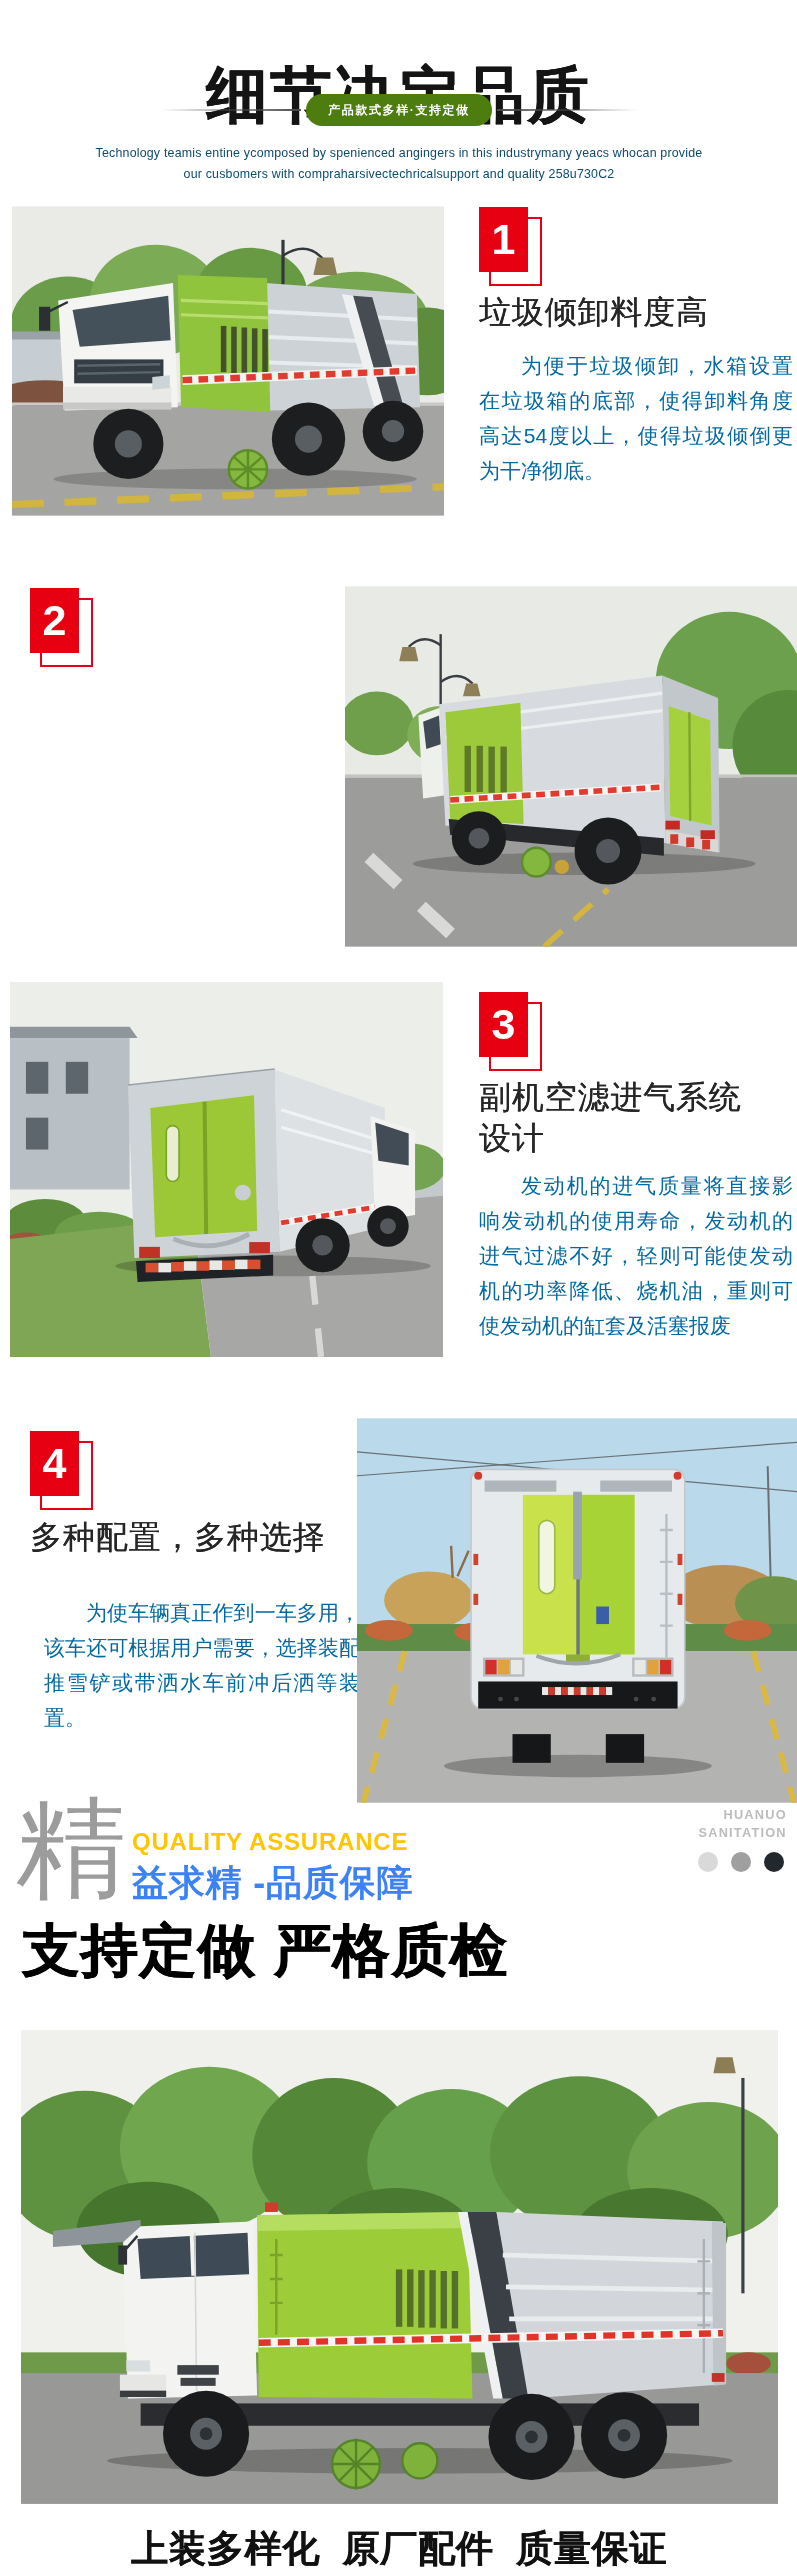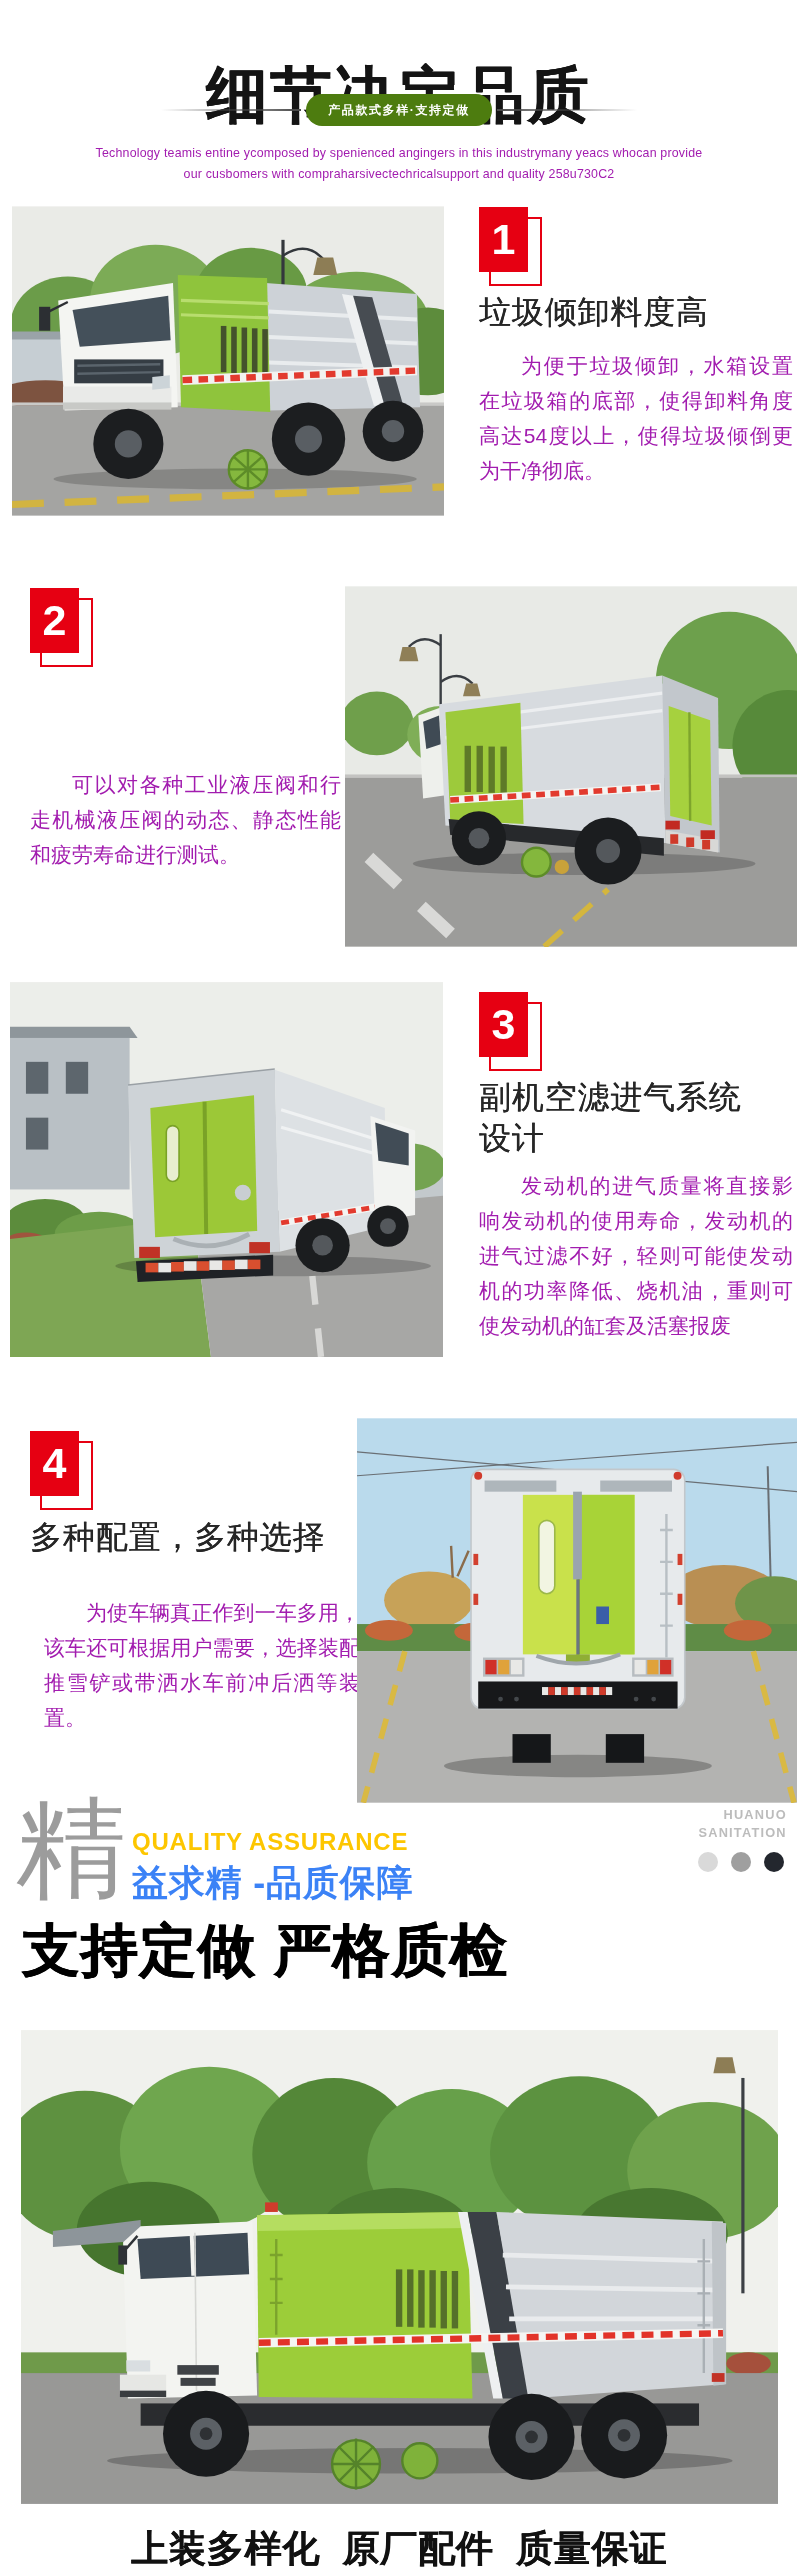--- a/index.html
+++ b/index.html
@@ -10,33 +10,33 @@
   
   .main-title{left:0;right:0;top:14.4px;text-align:center;font-size:61px;font-weight:900;
               color:#141414;letter-spacing:3.2px;
               text-shadow:0.5px 0 0 #141414,-0.5px 0 0 #141414;}
   .pill-row{left:0;right:0;top:94px;height:32px;display:flex;align-items:center;justify-content:center;}
   .h-line{width:140px;height:1.6px;}
   .h-line.left{background:linear-gradient(to right,rgba(60,60,60,0),#4a4a4a);}
   .h-line.right{background:linear-gradient(to left,rgba(60,60,60,0),#4a4a4a);}
   .pill{background:#4d7c0f;color:#fff;font-size:12px;font-weight:700;letter-spacing:1.6px;
         height:32px;line-height:32px;padding:0 22.3px;border-radius:17px;margin:0 4.8px;}
-  .eng{left:0;right:0;text-align:center;font-size:12.4px;color:#a21caf;letter-spacing:0.2px;}
+  .eng{left:0;right:0;text-align:center;font-size:12.4px;color:#0c4a6e;letter-spacing:0.2px;}
 
   
   .badge{width:65px;height:80px;}
   .badge .outline{position:absolute;left:9.6px;top:9.6px;width:49px;height:65px;
                   border:2.4px solid var(--red,#e60012);}
   .badge .fill{position:absolute;left:0;top:0;width:49px;height:65px;background:var(--red,#e60012);
                color:#fff;font-size:43px;font-weight:800;display:flex;align-items:center;justify-content:center;}
 
   
   .sec-title{font-size:32px;font-weight:400;color:#262626;line-height:41px;letter-spacing:0.8px;
              text-shadow:0.3px 0 0 #262626;}
-  .sec-body{font-size:21px;line-height:35px;color:#a21caf;text-align:justify;text-indent:2em;}
+  .sec-body{font-size:21px;line-height:35px;color:#0369a1;text-align:justify;text-indent:2em;}
 
   
   .q-char{font-size:110px;line-height:1;color:#9c9c9c;font-weight:100;}
   .q-eng{font-size:24px;font-weight:800;color:var(--yellow,#fdc600);letter-spacing:0.8px;}
   .q-cn{font-size:36px;font-weight:700;color:#3b82f6;letter-spacing:0.8px;}
   .brand{font-size:12.8px;color:#bcbcbc;letter-spacing:1.2px;text-align:right;line-height:17.6px;font-weight:700;}
   .dots{display:flex;gap:12.8px;}
   .dot{width:20px;height:20px;border-radius:50%;}
   .q-headline{font-size:57px;font-weight:900;color:#000;letter-spacing:1.6px;
               text-shadow:0.6px 0 0 #000,-0.6px 0 0 #000;}
@@ -125,21 +125,20 @@
     <span class="outline"></span>
     <span class="fill">1</span>
   </div>
   <div class="abs sec-title" style="left:479px;top:292px;width:316px">垃圾倾卸料度高</div>
   <p class="abs sec-body" style="left:479px;top:348px;width:314px;margin:0">为便于垃圾倾卸，水箱设置在垃圾箱的底部，使得卸料角度高达54度以上，使得垃圾倾倒更为干净彻底。</p>
 
   <div class="abs badge" style="left:30px;top:588px">
     <span class="outline"></span>
     <span class="fill">2</span>
   </div>
-  <p class="abs sec-body" style="left:30px;top:767px;width:311px;margin:0">可以对各种工业液压阀和行走机械液压阀的动态、静态性能和疲劳寿命进行测试。</p>
   <div class="abs photo" style="left:345px;top:586px;width:452px;height:361px">
     <svg viewBox="0 0 567 452">
       <rect width="567" height="240" fill="#e8eae6"></rect>
       <g>
         <ellipse cx="482" cy="118" rx="92" ry="86" fill="#6da04c"></ellipse>
         <ellipse cx="556" cy="200" rx="70" ry="70" fill="#578a3a"></ellipse>
         <ellipse cx="40" cy="172" rx="46" ry="40" fill="#6f9f4b"></ellipse>
         <ellipse cx="120" cy="186" rx="42" ry="36" fill="#7fae57"></ellipse>
       </g>
       <rect x="330" y="122" width="90" height="40" fill="#cdd2d4"></rect>

